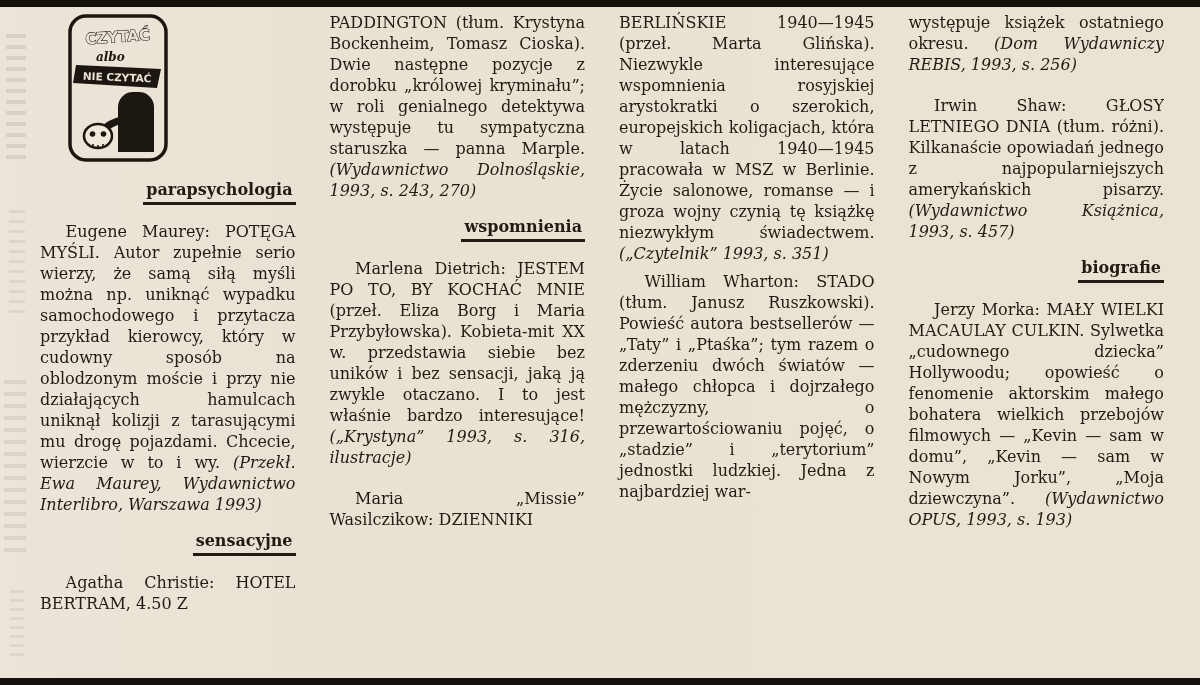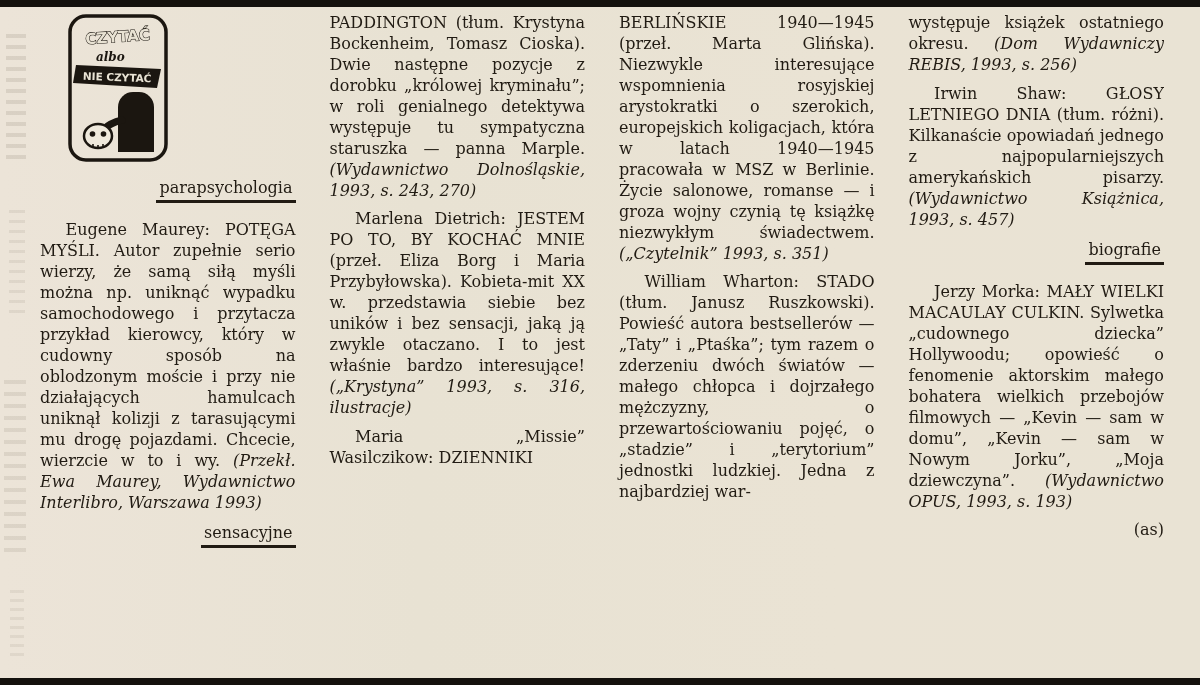--- a/index.html
+++ b/index.html
@@ -19,23 +19,23 @@
   .g4{left:10px;top:590px;width:14px;height:70px;background:repeating-linear-gradient(180deg,rgba(130,120,104,.2) 0 3px,transparent 3px 9px);}
 
   .columns{
     position:absolute;left:40px;top:12px;width:1124px;height:662px;overflow:hidden;
     display:grid;grid-template-columns:repeat(4,1fr);column-gap:34px;
   }
   .col{min-width:0;}
   .para{margin:0 0 7px;font-size:16px;line-height:21px;font-weight:400;text-align:justify;hyphens:auto;}
   .para.indent{text-indent:1.6em;}
   .para.right{text-align:right;}
-  .para.gap{margin-top:8px;}
+  .para.gap{margin-top:20px;}
   .it{font-style:italic;}
-  .heading{text-align:right;margin:10px 0 16px;font-size:16px;font-weight:400;}
+  .heading{text-align:right;margin:16px 0 16px;font-size:16px;font-weight:700;}
   .heading span{display:inline-block;border-bottom:3px solid #211b13;padding:0 3px 3px;}
 
   .logo-box{width:104px;height:152px;margin:0 0 14px 26px;}
   .logo-box svg{display:block;}
 </style>
 </head>
 <body>
 
 <div class="paper">
   <div class="bar top"></div>
@@ -59,33 +59,34 @@
       <path d="M56,108 q-12,3 -18,9" stroke="#1b1610" stroke-width="7" fill="none" stroke-linecap="round"></path>
       <ellipse cx="32" cy="124" rx="14" ry="12" fill="#efe9dc" stroke="#1b1610" stroke-width="2.5"></ellipse>
       <circle cx="26.5" cy="122" r="2.8" fill="#1b1610"></circle>
       <circle cx="37.5" cy="122" r="2.8" fill="#1b1610"></circle>
       <path d="M27,132 l0,4 M32,133 l0,4 M37,132 l0,4" stroke="#1b1610" stroke-width="1.6"></path>
     </svg>
   </div>
         <div class="heading"><span>parapsychologia</span></div>
         <p class="para indent"><span>Eugene Maurey: POTĘGA MYŚLI. Autor zupełnie serio wierzy, że samą siłą myśli można np. uniknąć wypadku samochodowego i przytacza przykład kierowcy, który w cudowny sposób na oblodzonym moście i przy nie działających hamulcach uniknął kolizji z tarasującymi mu drogę pojazdami. Chcecie, wierzcie w to i wy. </span><span class="it">(Przekł. Ewa Maurey, Wydawnictwo Interlibro, Warszawa 1993)</span></p>
         <div class="heading"><span>sensacyjne</span></div>
+        <p class="para indent"><span>Agatha Christie: HOTEL BERTRAM, 4.50 Z</span></p>
       </div>
       <div class="col">
         <p class="para"><span>PADDINGTON (tłum. Krystyna Bockenheim, Tomasz Cioska). Dwie następne pozycje z dorobku „królowej kryminału”; w roli genialnego detektywa występuje tu sympatyczna staruszka — panna Marple. </span><span class="it">(Wydawnictwo Dolnośląskie, 1993, s. 243, 270)</span></p>
+        <div class="heading"><span>wspomnienia</span></div>
         <p class="para indent"><span>Marlena Dietrich: JESTEM PO TO, BY KOCHAĆ MNIE (przeł. Eliza Borg i Maria Przybyłowska). Kobieta-mit XX w. przedstawia siebie bez uników i bez sensacji, jaką ją zwykle otaczano. I to jest właśnie bardzo interesujące! </span><span class="it">(„Krystyna” 1993, s. 316, ilustracje)</span></p>
         <p class="para indent gap"><span>Maria „Missie” Wasilczikow: DZIENNIKI</span></p>
       </div>
       <div class="col">
         <p class="para"><span>BERLIŃSKIE 1940—1945 (przeł. Marta Glińska). Niezwykle interesujące wspomnienia rosyjskiej arystokratki o szerokich, europejskich koligacjach, która w latach 1940—1945 pracowała w MSZ w Berlinie. Życie salonowe, romanse — i groza wojny czynią tę książkę niezwykłym świadectwem. </span><span class="it">(„Czytelnik” 1993, s. 351)</span></p>
         <p class="para indent"><span>William Wharton: STADO (tłum. Janusz Ruszkowski). Powieść autora bestsellerów — „Taty” i „Ptaśka”; tym razem o zderzeniu dwóch światów — małego chłopca i dojrzałego mężczyzny, o przewartościowaniu pojęć, o „stadzie” i „terytorium” jednostki ludzkiej. Jedna z najbardziej war-</span></p>
       </div>
       <div class="col">
         <p class="para"><span>występuje książek ostatniego okresu. </span><span class="it">(Dom Wydawniczy REBIS, 1993, s. 256)</span></p>
         <p class="para indent gap"><span>Irwin Shaw: GŁOSY LETNIEGO DNIA (tłum. różni). Kilkanaście opowiadań jednego z najpopularniejszych amerykańskich pisarzy. </span><span class="it">(Wydawnictwo Książnica, 1993, s. 457)</span></p>
         <div class="heading"><span>biografie</span></div>
         <p class="para indent"><span>Jerzy Morka: MAŁY WIELKI MACAULAY CULKIN. Sylwetka „cudownego dziecka” Hollywoodu; opowieść o fenomenie aktorskim małego bohatera wielkich przebojów filmowych — „Kevin — sam w domu”, „Kevin — sam w Nowym Jorku”, „Moja dziewczyna”. </span><span class="it">(Wydawnictwo OPUS, 1993, s. 193)</span></p>
-        <p class="para right"><span>(as)</span></p>
       </div>
     </div>
 
   <div class="bar bottom"></div>
 </div>
 
 </body></html>

